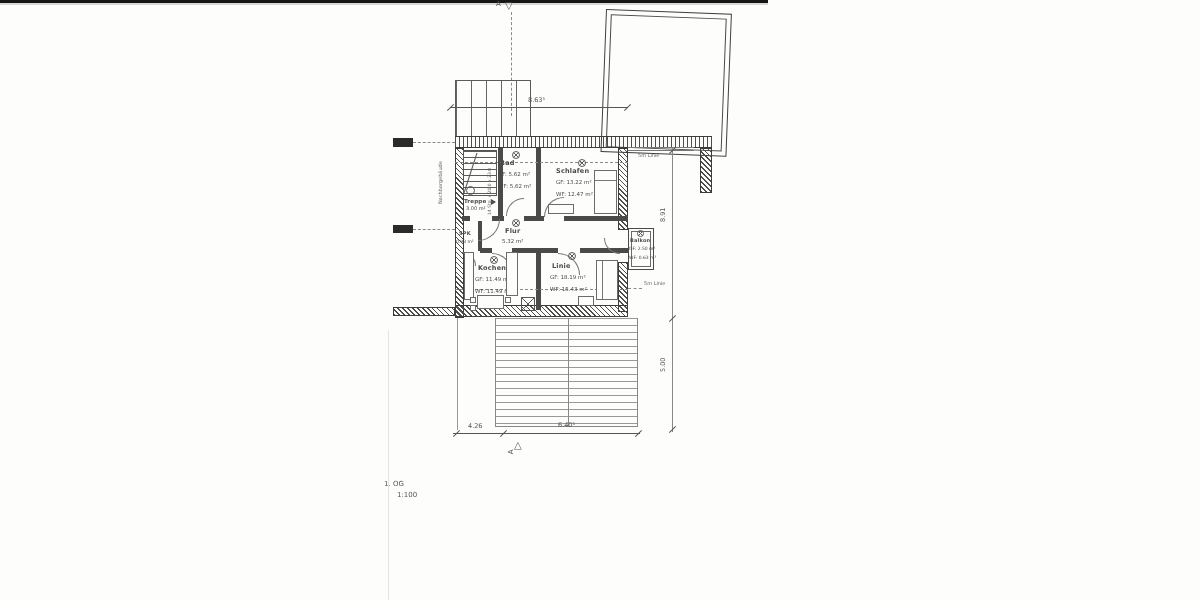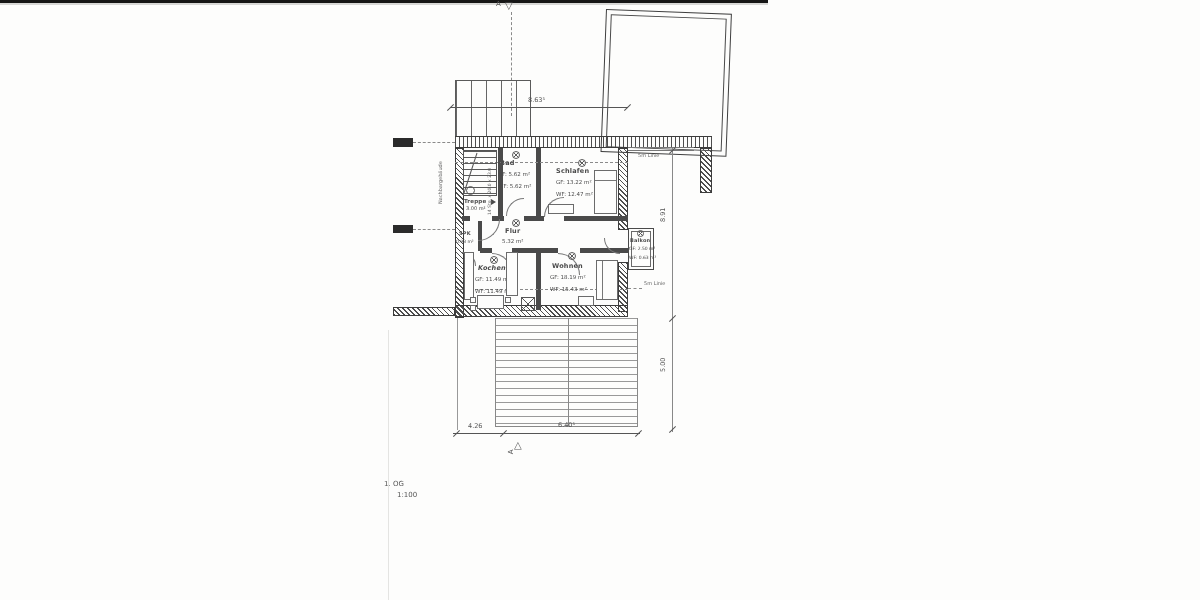--- a/index.html
+++ b/index.html
@@ -144,33 +144,33 @@
   <div class="furn" style="left:548px;top:204px;width:26px;height:10px;"></div>
 
   <div class="vent" style="left:512px;top:219px;"></div>
   <div class="t rname" style="left:505px;top:228px;">Flur</div>
   <div class="t rval" style="left:502px;top:238px;">5.32 m²</div>
 
   <div class="t rname" style="left:459px;top:231px;font-size:5px;">SPK</div>
   <div class="t rval" style="left:456px;top:240px;font-size:4.5px;">0.93 m²</div>
 
   <div class="vent" style="left:490px;top:256px;"></div>
-  <div class="t rname" style="left:478px;top:265px;font-style:italic;">Kochen</div>
+  <div class="t rname" style="left:478px;top:265px;">Kochen</div>
   <div class="t rval" style="left:475px;top:276px;">GF: 11.49 m²</div>
   <div class="t rval" style="left:475px;top:288px;">WF: 11.49 m²</div>
   <div class="furn" style="left:464px;top:252px;width:10px;height:48px;"></div>
   <div class="furn" style="left:506px;top:252px;width:12px;height:44px;"></div>
   <div class="furn" style="left:477px;top:295px;width:27px;height:14px;"></div>
   <div class="furn" style="left:470px;top:297px;width:6px;height:6px;"></div>
   <div class="furn" style="left:470px;top:305px;width:6px;height:6px;"></div>
   <div class="furn" style="left:505px;top:297px;width:6px;height:6px;"></div>
   <div class="xbox" style="left:521px;top:297px;width:14px;height:14px;"></div>
 
   <div class="vent" style="left:568px;top:252px;"></div>
-  <div class="t rname" style="left:552px;top:263px;">Wohnen</div>
+  <div class="t rname" style="left:552px;top:263px;">Linie</div>
   <div class="t rval" style="left:550px;top:274px;">GF: 18.19 m²</div>
   <div class="t rval" style="left:550px;top:286px;">WF: 15.43 m²</div>
   <div class="furn" style="left:596px;top:260px;width:22px;height:40px;"></div>
   <div class="abs lineV" style="left:602px;top:261px;height:38px;background:#777;"></div>
   <div class="furn" style="left:578px;top:296px;width:16px;height:10px;"></div>
 
   <div class="abs" style="left:628px;top:228px;width:26px;height:42px;border:1px solid #4a4a4a;box-sizing:border-box;background:#fdfdfc;">
     <div class="abs" style="left:2px;top:2px;right:2px;bottom:2px;border:1px solid #6a6a6a;"></div>
   </div>
   <div class="vent" style="left:637px;top:230px;width:7px;height:7px;"></div>

